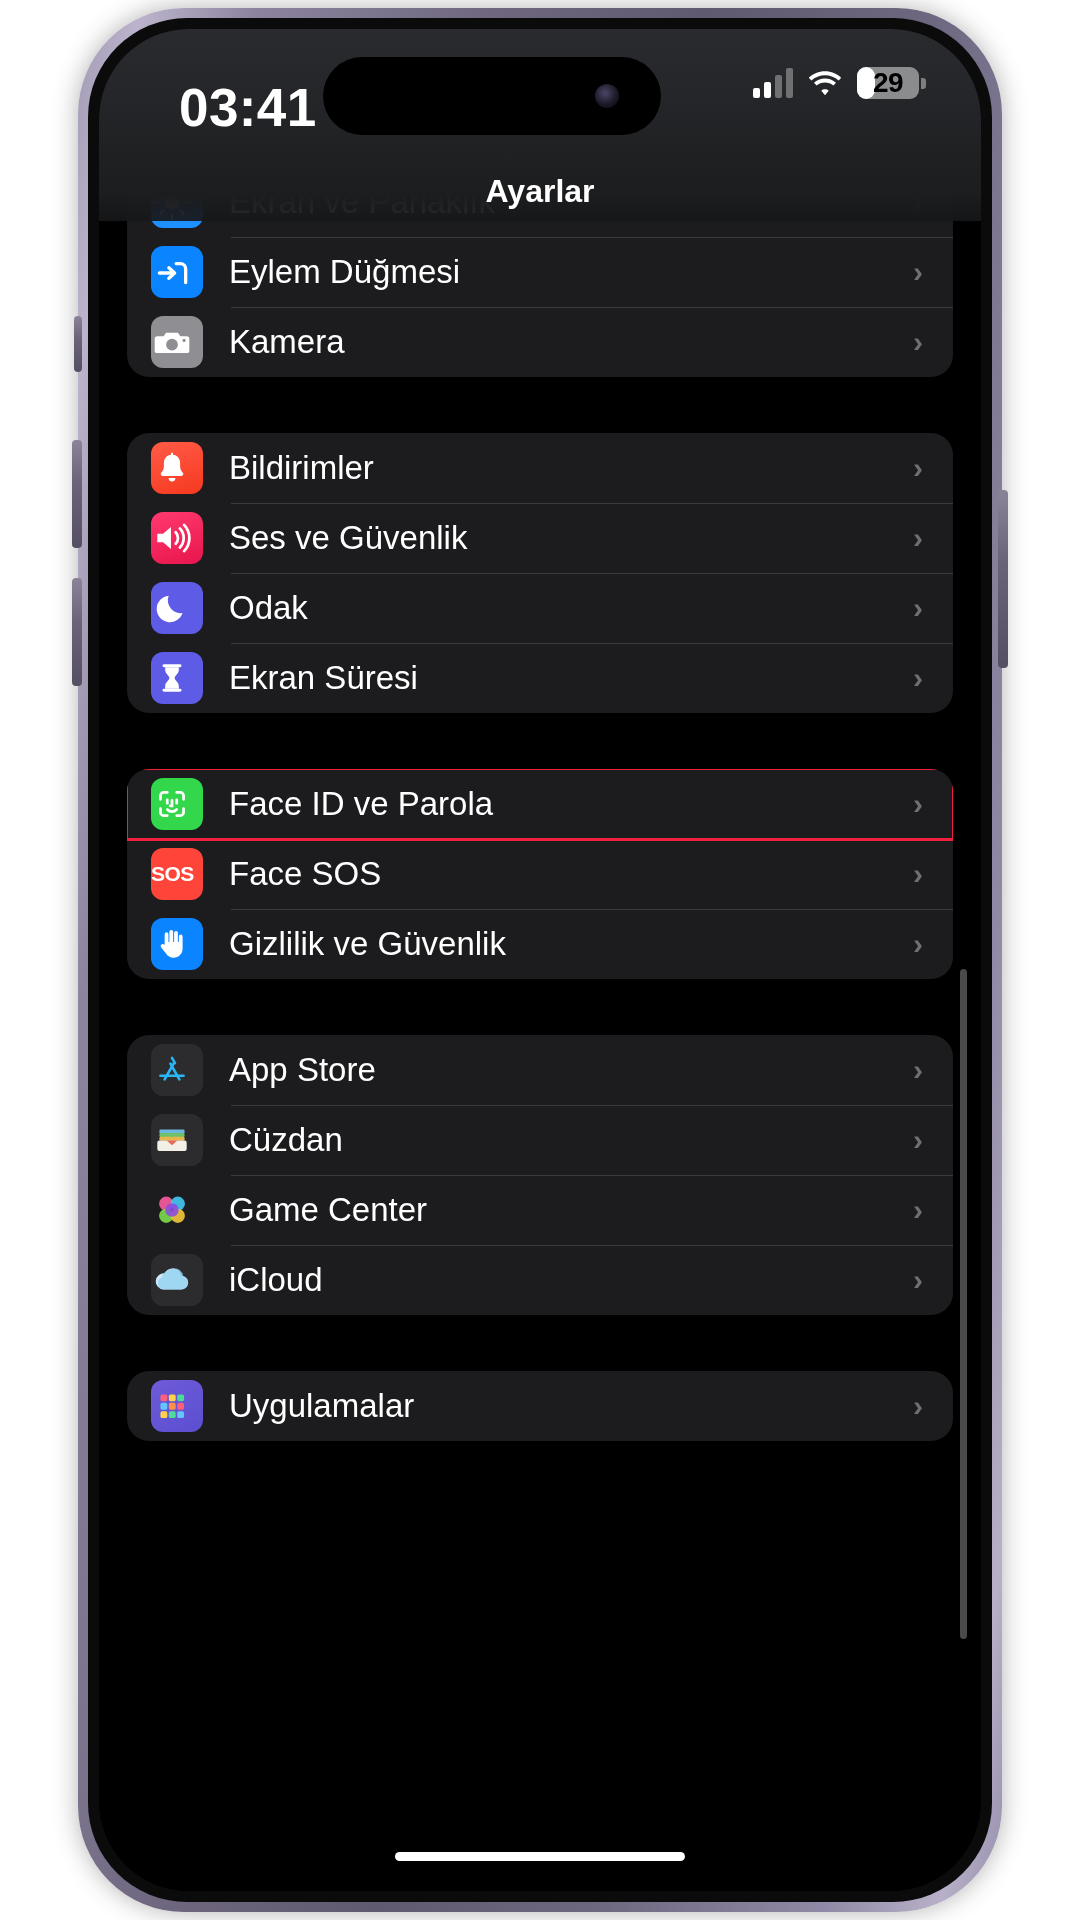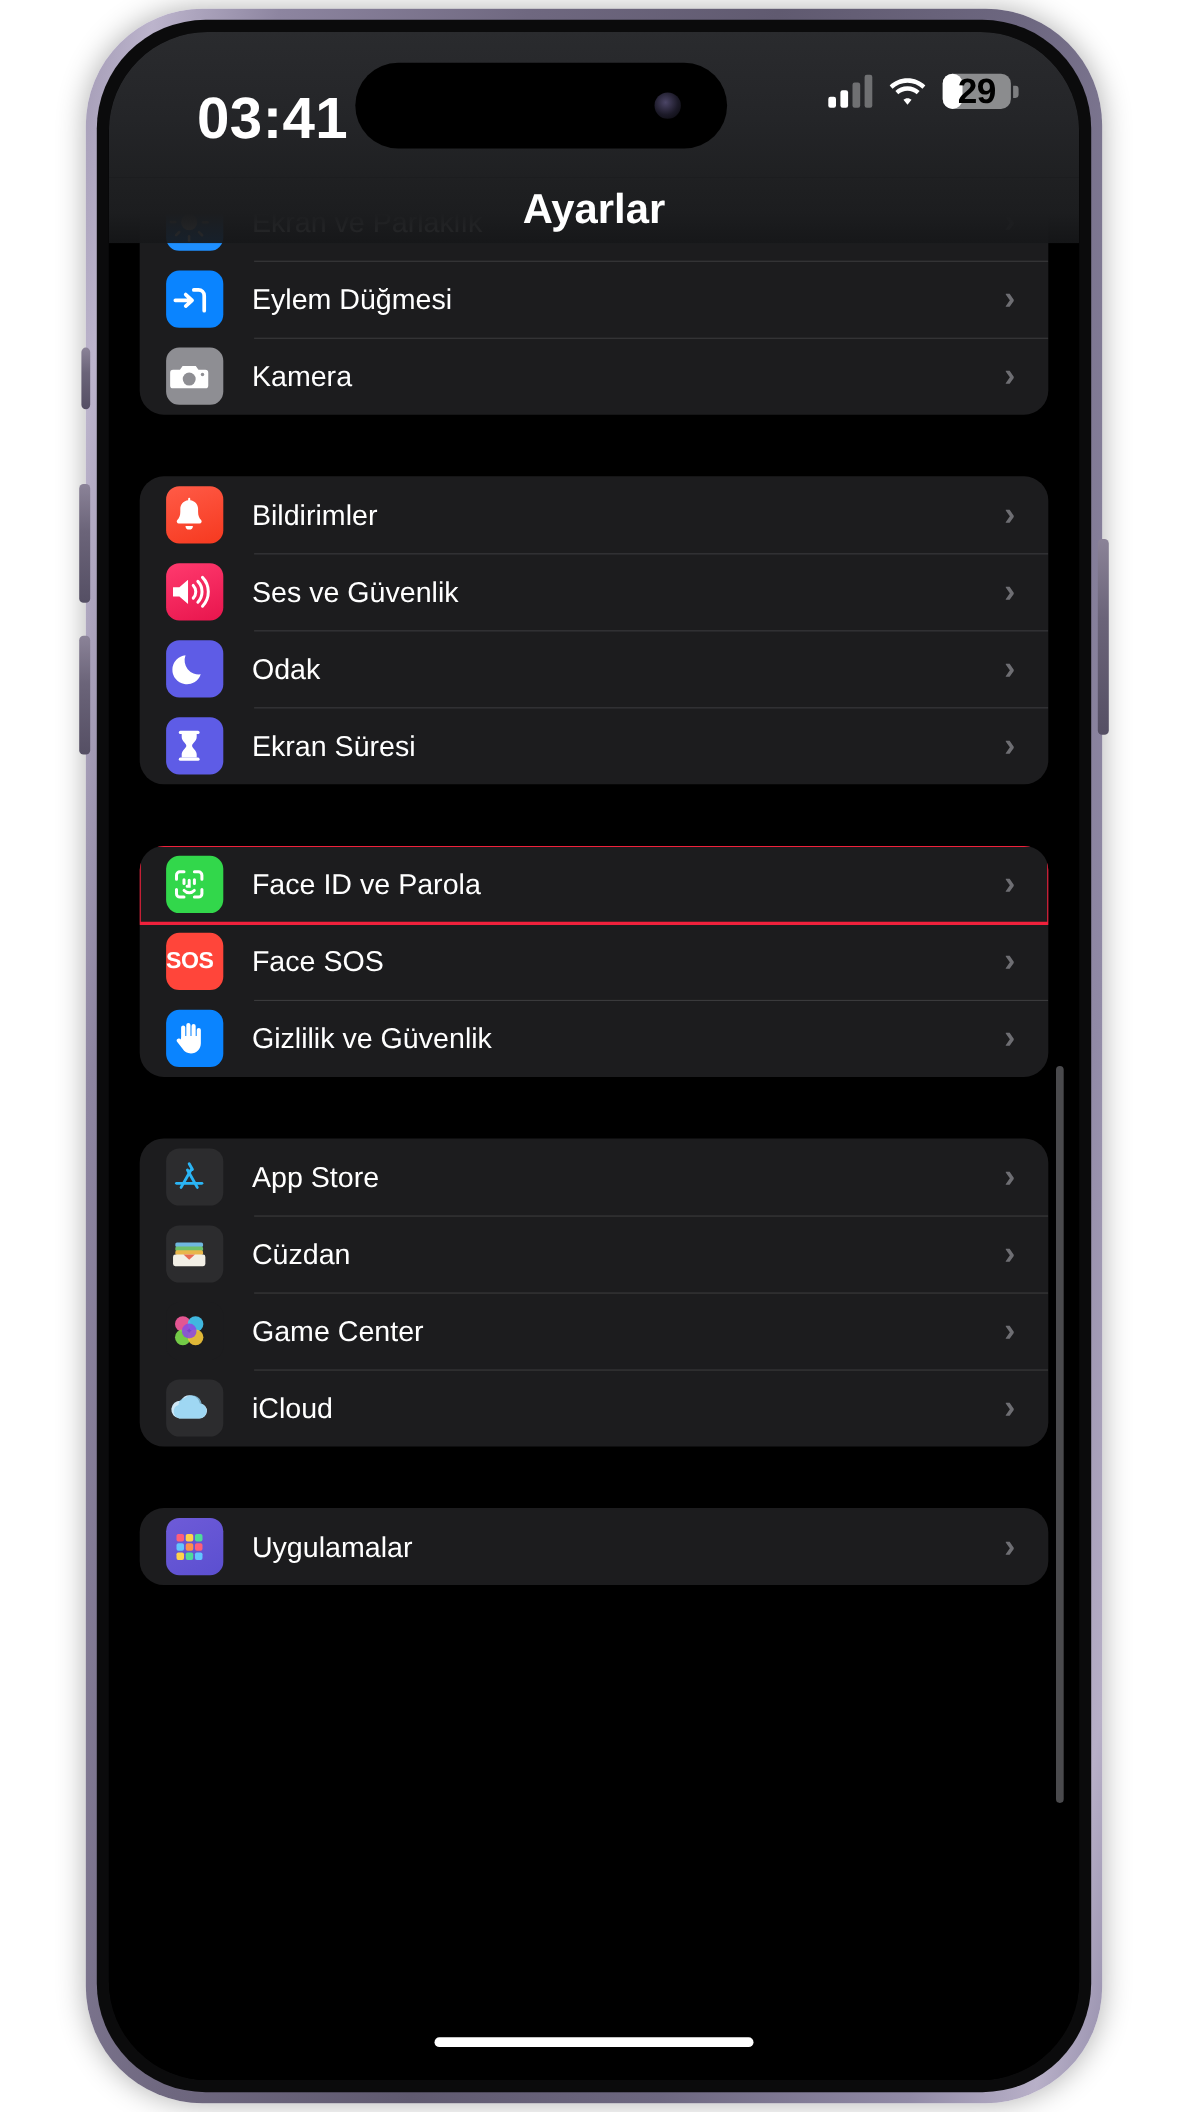--- a/index.html
+++ b/index.html
@@ -95,37 +95,37 @@
     border-radius:9px; background:#8b8c8e;
     display:flex; align-items:center;
   }
   #battery-fill{
     position:absolute; left:0; top:0; height:32px;
     border-radius:9px; background:#ffffff;
   }
   #battery-pct{
     position:relative; z-index:2; width:100%;
     text-align:center; color:#000000;
-    font-size:32px; font-weight:bold; letter-spacing:-.5px;
+    font-size:28px; font-weight:bold; letter-spacing:-.5px;
   }
   #battery-cap{
     position:absolute; right:-7px; top:11px;
     width:5px; height:11px; border-radius:0 3px 3px 0;
     background:#7d7e80;
   }
 
   
   #nav-bar{
     position:absolute; left:0; top:132px;
     width:882px; height:60px;
     background:linear-gradient(180deg,#1f2022 0%,#1c1d1f 55%,rgba(22,23,25,.92) 100%);
     z-index:6;
     display:flex; align-items:center; justify-content:center;
   }
-  #nav-title{ color:#ffffff; font-size:38px; font-weight:bold; }
+  #nav-title{ color:#ffffff; font-size:32px; font-weight:bold; }
 
   
   #content{
     position:absolute; left:0; top:0;
     width:882px; height:1862px;
     padding-top:178px;
     overflow:hidden;
     background:#000000;
   }
   .group{
@@ -147,21 +147,21 @@
     background:#3a3a3c;
   }
   .app-icon{
     width:52px; height:52px; flex:none;
     border-radius:12px;
     display:flex; align-items:center; justify-content:flex-start;
     position:relative; overflow:hidden;
   }
   .row-label{
     margin-left:26px;
-    color:#ffffff; font-size:26px;
+    color:#ffffff; font-size:33px;
     white-space:nowrap;
   }
   .chevron{
     position:absolute; right:30px; top:50%;
     transform:translateY(-50%);
     color:#6e6e73; font-size:30px; font-weight:bold;
   }
 
   
   .row.highlight{ }

